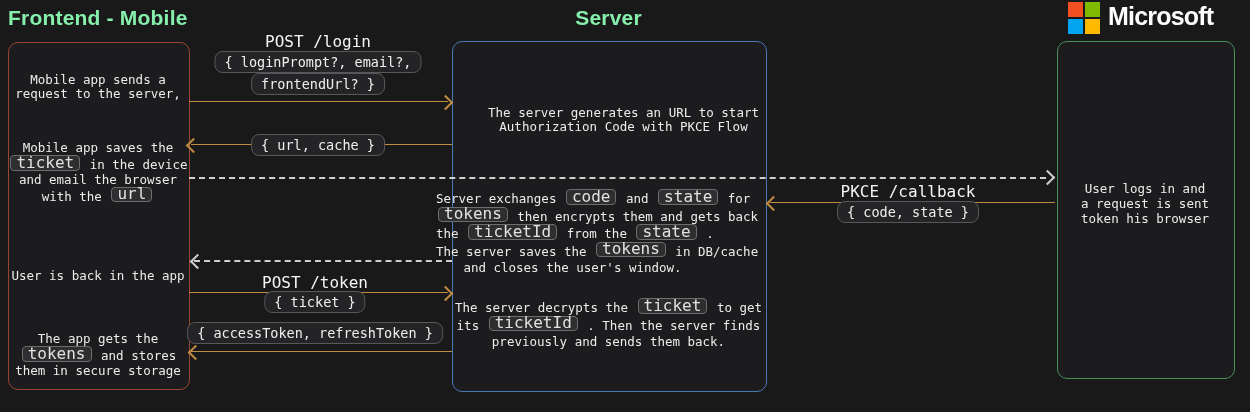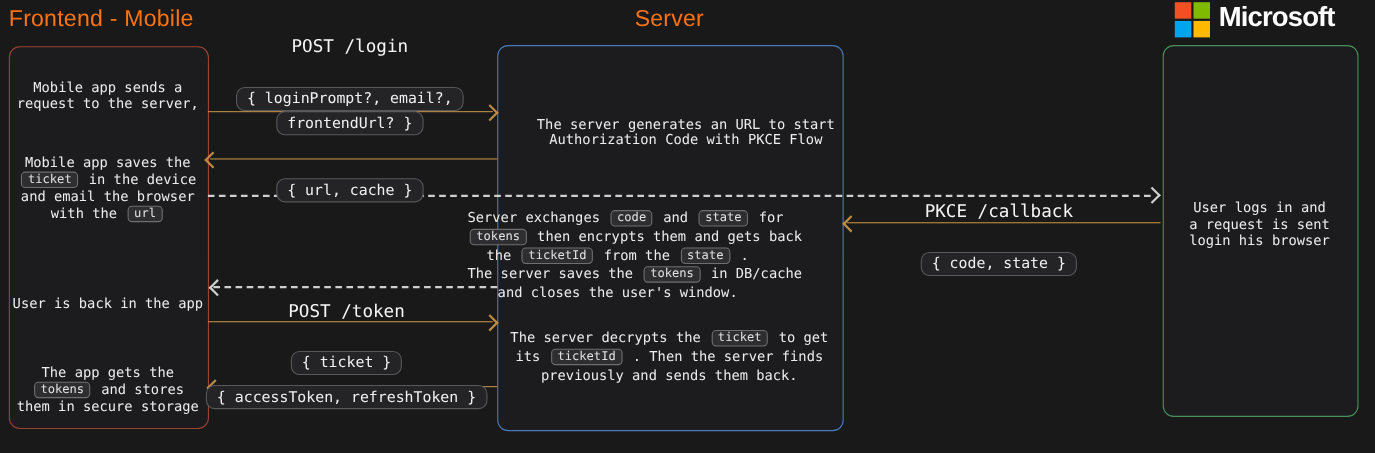--- a/index.html
+++ b/index.html
@@ -1,21 +1,21 @@
 <!DOCTYPE html>
 <html style="--page_bg: #191919; --box_bg: #1c1c1e; --frontend_border: #9c4434; --server_border: #4a79b8; --microsoft_border: #47905a; --arrow: #bf8c42; --dashed_arrow: #cfcfcf; --text: #ececec; --chip_bg: #2e2e30; --chip_border: #6e6e6e; --badge_bg: #242426; --badge_border: #58585a; --ms_red: #f25022; --ms_green: #7fba00; --ms_blue: #00a4ef; --ms_yellow: #ffb900;"><head>
 <meta charset="utf-8">
 <style>
   html,body{margin:0;padding:0;background:var(--page_bg,#191919);}
   .stage{position:relative;width:1250px;height:412px;background:var(--page_bg,#191919);
          font-family:"DejaVu Sans Mono",monospace;overflow:hidden;}
 
   
   .actor-title{position:absolute;font-family:"Liberation Sans",sans-serif;
-               font-size:21px;font-weight:400;color:#f97316;letter-spacing:.2px;}
+               font-size:21px;font-weight:700;color:#86efac;letter-spacing:.2px;}
   .actor-title.center{text-align:center;}
 
   
   .mslogo{position:absolute;display:flex;}
   .sq-grid{display:grid;grid-template-columns:15px 15px;grid-template-rows:15px 15px;gap:2px;}
   .sq{display:block;width:15px;height:15px;}
   .sq.tl{background:var(--ms_red);}  .sq.tr{background:var(--ms_green);}
   .sq.bl{background:var(--ms_blue);} .sq.br{background:var(--ms_yellow);}
   .ms-text{font-family:"Liberation Sans",sans-serif;font-size:25px;font-weight:600;
            color:#fdfdfd;margin-left:8px;letter-spacing:-0.8px;}
@@ -29,30 +29,30 @@
 
   
   .note{position:absolute;z-index:2;color:var(--text,#ececec);font-size:12.5px;
         text-align:center;}
   .note .ln{white-space:nowrap;}
   .lh13 .ln{line-height:13.5px;}
   .lh15 .ln{line-height:15px;}
   .lh17 .ln{line-height:17px;}
 
   
-  .chip{display:inline-block;font-size:11px;line-height:12.5px;color:#e2e2e2;
+  .chip{display:inline-block;font-size:16px;line-height:12.5px;color:#e2e2e2;
         background:var(--chip_bg,#2e2e30);border:1px solid var(--chip_border,#6e6e6e);
         border-radius:4px;padding:0.5px 5px;margin:0 2px;vertical-align:1px;}
 
   
   .msg-label{position:absolute;transform:translateX(-50%);z-index:4;font-size:16px;
              color:#f5f5f5;white-space:nowrap;}
   .badge{position:absolute;transform:translateX(-50%);z-index:4;font-size:13.5px;
          color:#f0f0f0;white-space:nowrap;background:var(--badge_bg,#242426);
-         border:1px solid var(--badge_border,#58585a);border-radius:8px;padding:2px 9px;margin-top:28px;}
+         border:1px solid var(--badge_border,#58585a);border-radius:8px;padding:2px 9px;}
 
   
   .line{position:absolute;height:0;}
   .line.solid{border-top:1.6px solid var(--arrow);z-index:2;}
   .line.dashed{border-top:2px dashed var(--dashed_arrow);z-index:3;}
   .head{position:absolute;width:9px;height:9px;z-index:3;}
   .head.solid-head{border-top:2px solid var(--arrow);border-right:2px solid var(--arrow);}
   .head.dash-head{border-top:2px solid var(--dashed_arrow);border-right:2px solid var(--dashed_arrow);}
   .head.right{transform:rotate(45deg);}
   .head.left{transform:rotate(225deg);}
@@ -95,37 +95,37 @@
   <div class="note lh15" style="left:8px;top:331px;width:180px">
       <div class="ln">The app gets the</div>
       <div class="ln"><span class="chip">tokens</span> and stores</div>
       <div class="ln">them in secure storage</div>
     </div>
 
   <div class="note lh13" style="left:452px;top:106px;width:343px">
       <div class="ln">The server generates an URL to start</div>
       <div class="ln">Authorization Code with PKCE Flow</div>
     </div>
-  <div class="note lh17" style="left:425px;top:189px;width:273px">
+  <div class="note lh17" style="left:436px;top:189px;width:273px">
       <div class="ln">Server exchanges <span class="chip">code</span> and <span class="chip">state</span> for</div>
       <div class="ln"><span class="chip">tokens</span> then encrypts them and gets back</div>
       <div class="ln">the <span class="chip">ticketId</span> from the <span class="chip">state</span> .</div>
       <div class="ln">The server saves the <span class="chip">tokens</span> in DB/cache</div>
       <div class="ln">and closes the user's window.</div>
     </div>
   <div class="note lh17" style="left:452px;top:298px;width:313px">
       <div class="ln">The server decrypts the <span class="chip">ticket</span> to get</div>
       <div class="ln">its <span class="chip">ticketId</span> . Then the server finds</div>
       <div class="ln">previously and sends them back.</div>
     </div>
 
   <div class="note lh15" style="left:1057px;top:181px;width:176px">
       <div class="ln">User logs in and</div>
       <div class="ln">a request is sent</div>
-      <div class="ln">login his browser</div>
+      <div class="ln">token his browser</div>
     </div>
 
   <div class="msg-label" style="left:318px;top:32px">POST /login</div>
   <div class="badge" style="left:318px;top:51px">{ loginPrompt?, email?,</div>
   <div class="badge" style="left:318px;top:73px">frontendUrl? }</div>
   <div class="line solid" style="left:189px;top:101px;width:259px"></div>
   <span class="head solid-head right" style="left:440px;top:97px"></span>
 
   <div class="line solid" style="left:191px;top:144px;width:261px"></div>
   <span class="head solid-head left" style="left:188px;top:140px"></span>

